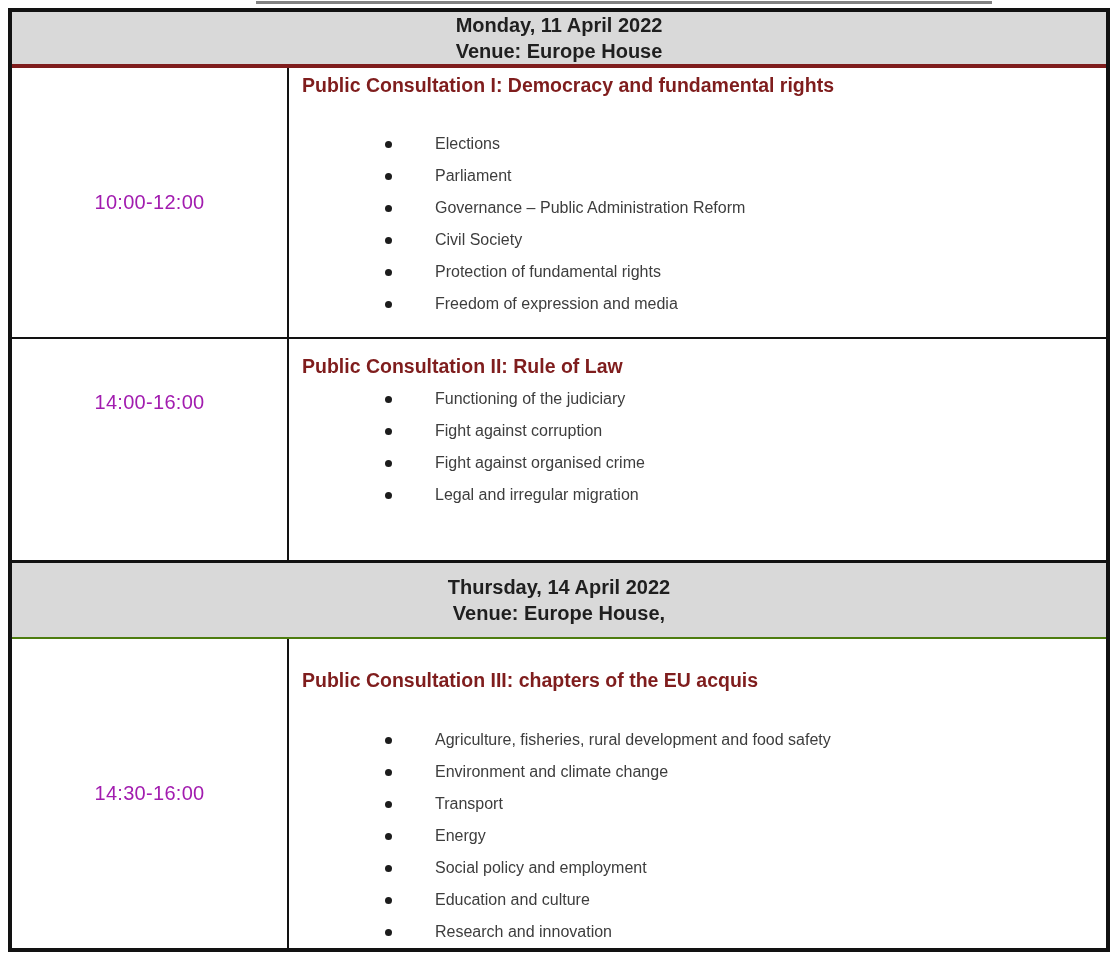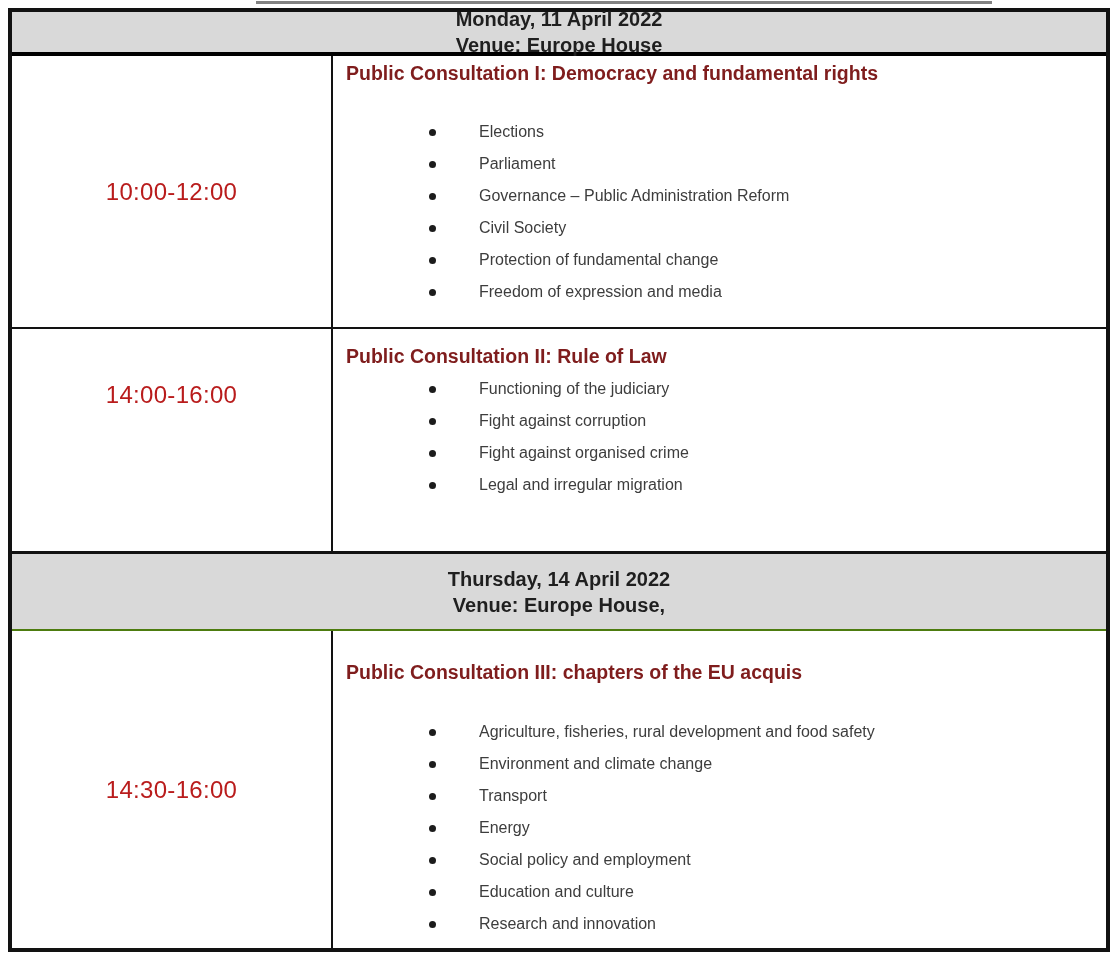--- a/index.html
+++ b/index.html
@@ -27,33 +27,33 @@
   }
 
   .day-header {
     background: #d9d9d9;
     display: flex; flex-direction: column;
     justify-content: center; align-items: center;
     text-align: center;
     font-weight: bold; font-size: 20px; line-height: 26px;
     color: #1f1f1f;
   }
-  .day-header.h1 { height: 44px; border-bottom: 4px solid #000000; }
+  .day-header.h1 { height: 56px; border-bottom: 4px solid #7f1d1d; }
   .day-header.h2 { height: 77px; border-bottom: 2px solid #4d7c0f; }
 
   .session-row { display: flex; }
   .session-row.r1 { height: 273px; border-bottom: 2px solid #121212; }
   .session-row.r2 { height: 225px; border-bottom: 3px solid #121212; }
   .session-row.r3 { flex: 1; }
 
   .time-cell {
-    width: 321px; flex: none;
+    width: 277px; flex: none;
     border-right: 2px solid #121212;
     display: flex; justify-content: center; align-items: center;
-    font-size: 24px; color: #b91c1c; letter-spacing: .3px;
+    font-size: 20px; color: #a21caf; letter-spacing: .3px;
   }
   .r2 .time-cell { align-items: flex-start; padding-top: 52px; }
 
   .content-cell { flex: 1; padding: 0 18px 0 13px; overflow: hidden; }
 
   .session-title {
     font-weight: bold; font-size: 19.5px; line-height: 26px;
     color: #7f1d1d;
   }
   .r1 .session-title { margin-top: 4px; }
@@ -107,21 +107,21 @@
           <li>
               <span class="bullet-dot"></span>
               <span>Governance – Public Administration Reform</span>
             </li>
           <li>
               <span class="bullet-dot"></span>
               <span>Civil Society</span>
             </li>
           <li>
               <span class="bullet-dot"></span>
-              <span>Protection of fundamental change</span>
+              <span>Protection of fundamental rights</span>
             </li>
           <li>
               <span class="bullet-dot"></span>
               <span>Freedom of expression and media</span>
             </li>
         </ul>
       </div>
     </div>
 
     <div class="session-row r2">

